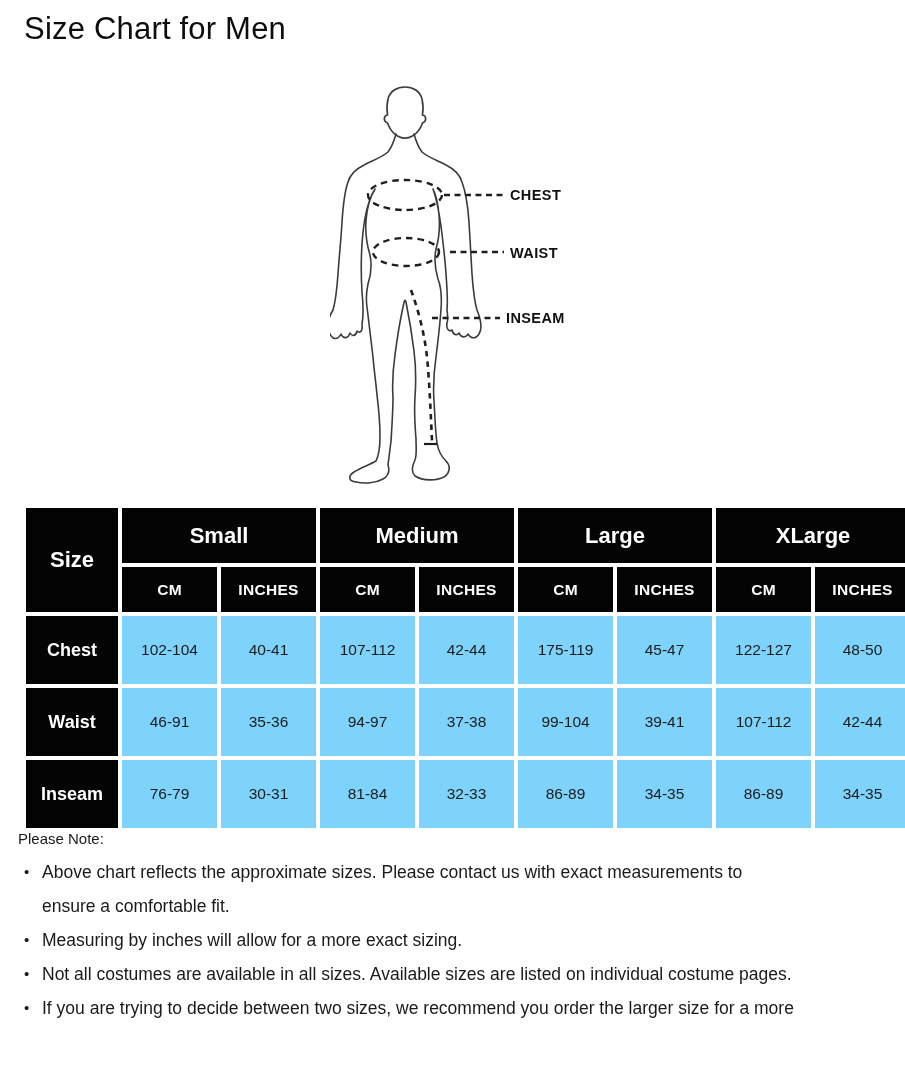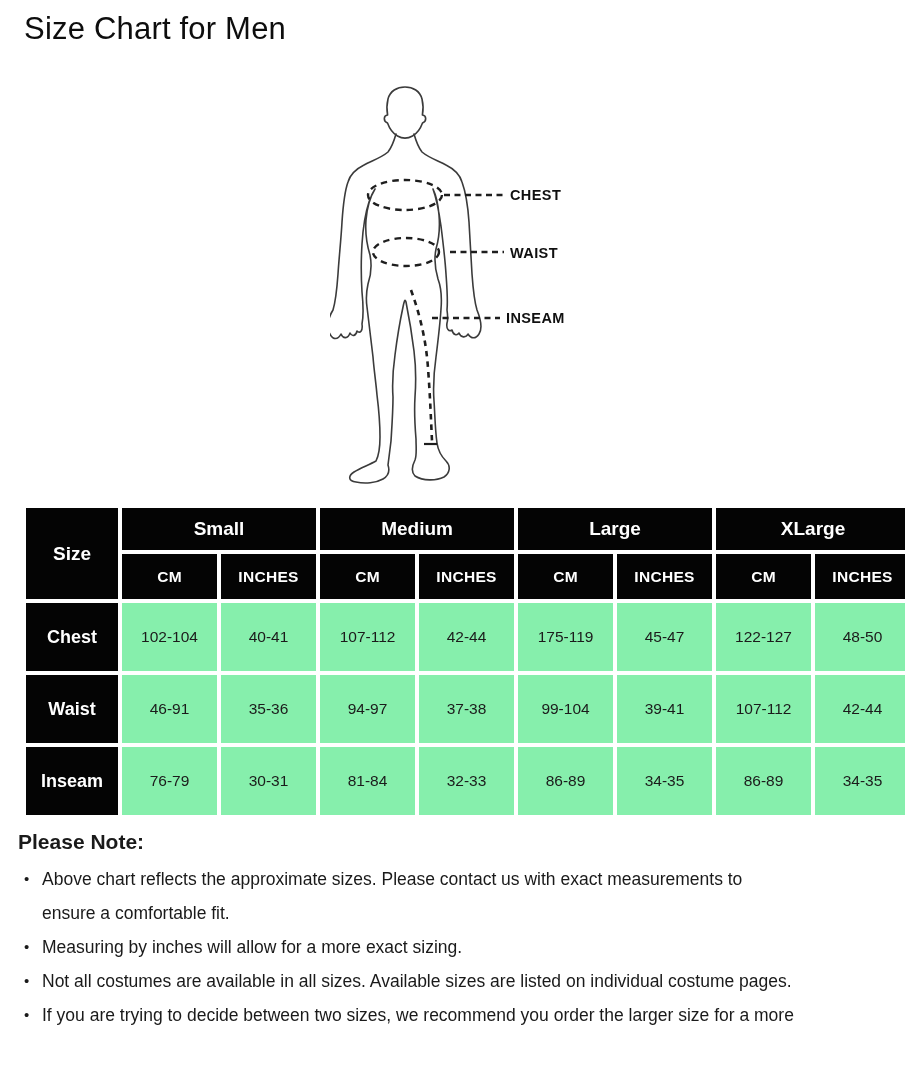--- a/index.html
+++ b/index.html
@@ -21,30 +21,30 @@
     position: absolute; left: 22px; top: 504px;
     width: 866px; table-layout: fixed;
     border-collapse: separate; border-spacing: 4px;
   }
   .size-table th, .size-table td {
     text-align: center; vertical-align: middle;
     overflow: hidden; white-space: nowrap;
   }
   .hdr { background: #040404; color: #ffffff; font-weight: 700; }
   .corner { font-size: 19px; }
-  .r-group th { height: 42px; font-size: 19px; }
+  .r-group th { height: 55px; font-size: 22px; }
   .r-units th { height: 45px; font-size: 15.5px; letter-spacing: 0.3px; }
   .size-table tbody tr { height: 68px; }
   .rowlab { font-size: 18px; }
   .size-table td {
-    background: #86efac; color: #1b1b1b; font-size: 15.5px;
+    background: #7dd3fc; color: #1b1b1b; font-size: 15.5px;
   }
 
   .notes { position: absolute; left: 0; top: 830px; width: 905px; color: #1a1a1a; }
-  .notes-heading { margin-left: 18px; font-size: 21px; font-weight: 700; }
+  .notes-heading { margin-left: 18px; font-size: 15px; font-weight: 400; }
   .note-items { margin-top: 8px; }
   .note-item { position: relative; padding-left: 42px; width: 860px; font-size: 17.5px; line-height: 34px; }
   .note-bullet { position: absolute; left: 24px; top: 0; font-size: 15px; line-height: 34px; color: #1a1a1a; }
   .note-line { display: block; }
 </style>
 </head>
 <body>
 
 <div class="page-title">Size Chart for Men</div>
 

